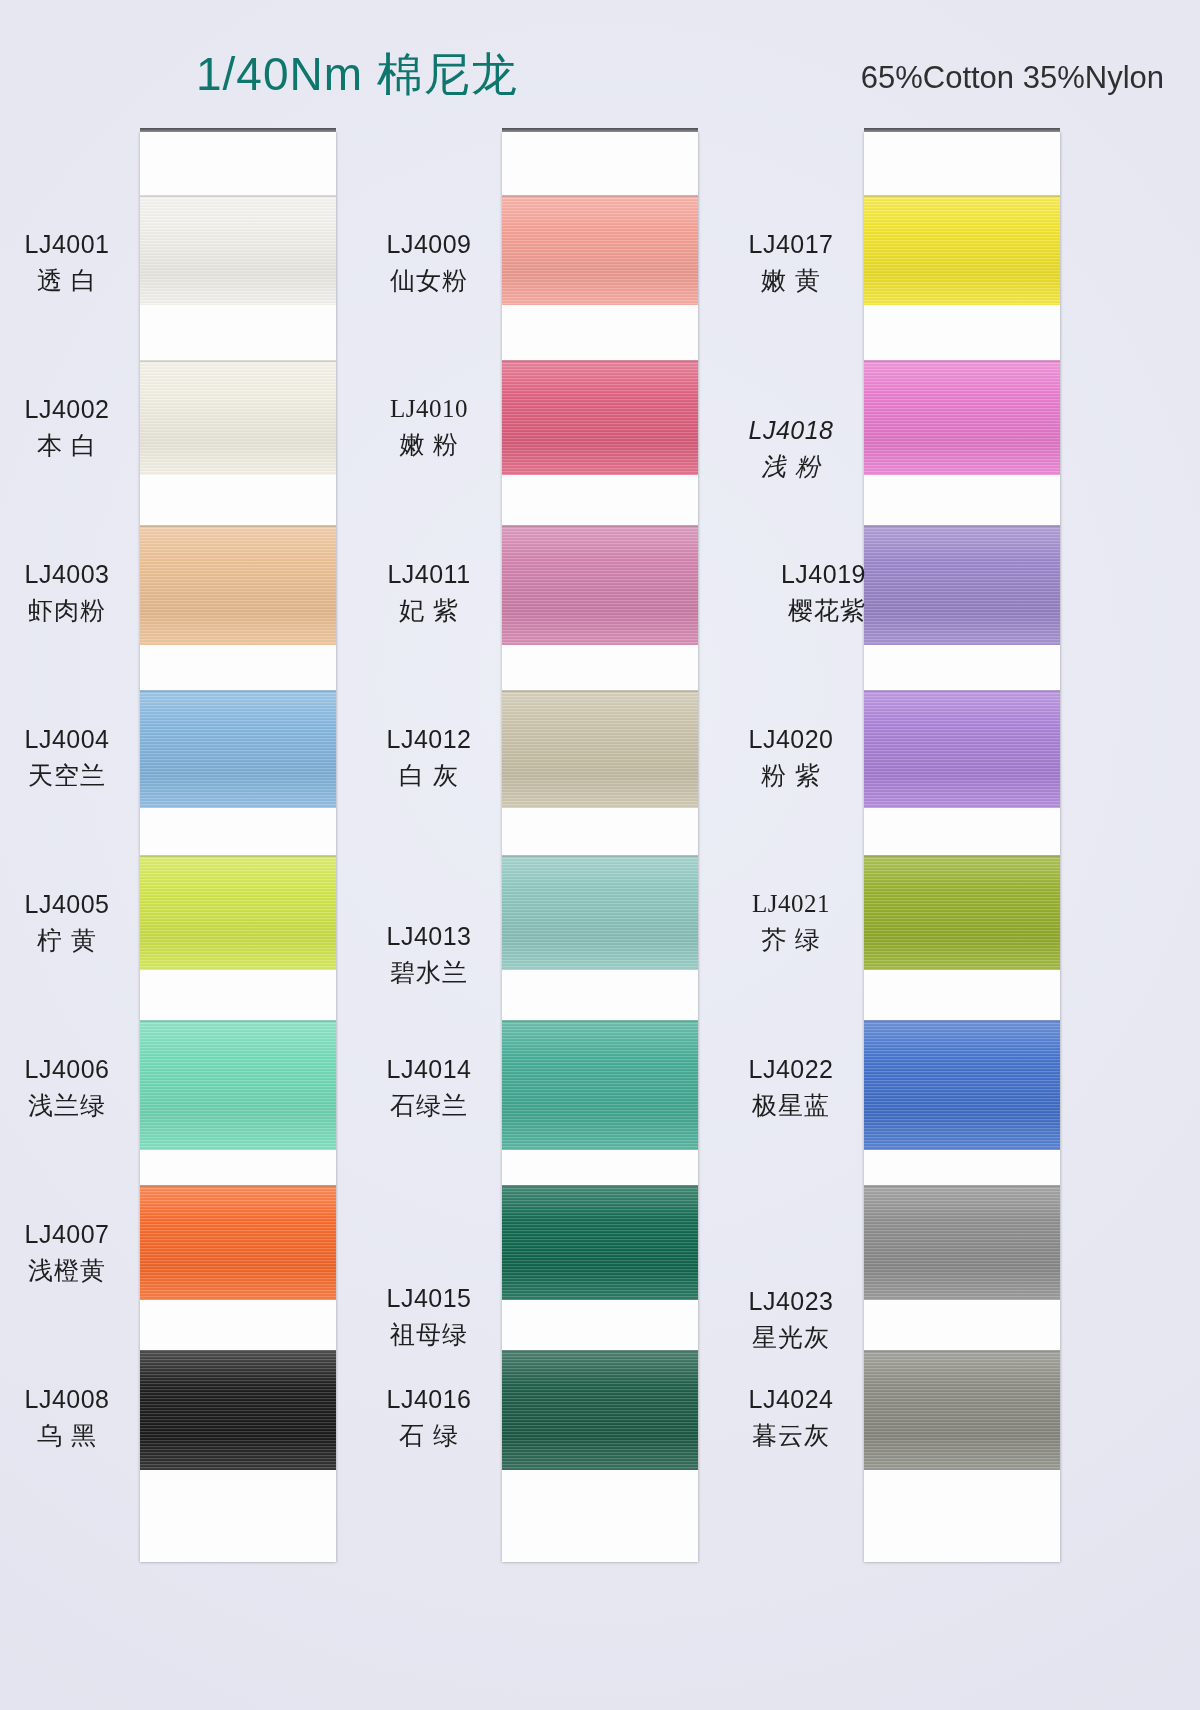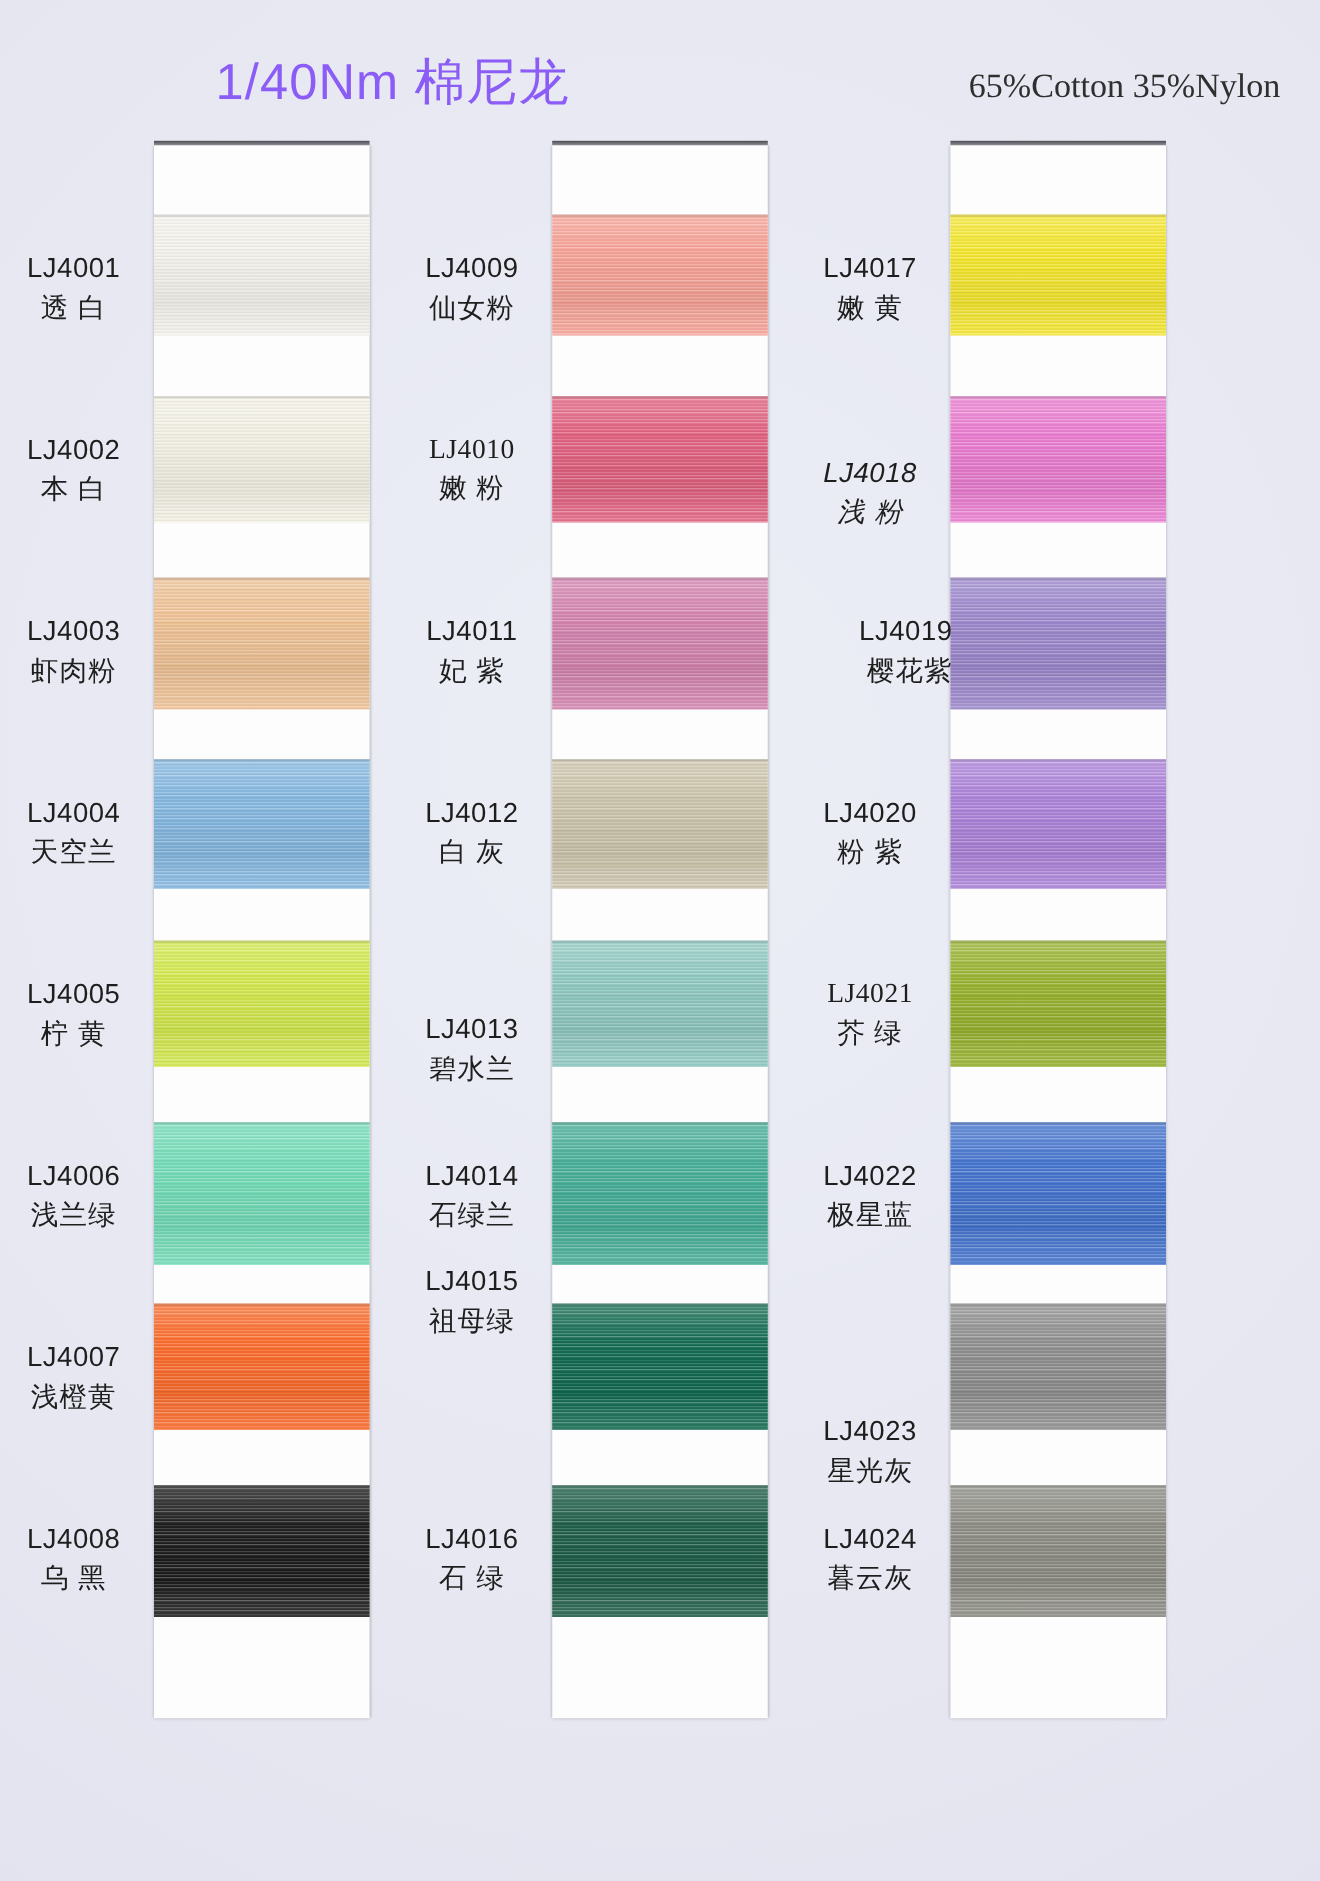--- a/index.html
+++ b/index.html
@@ -14,26 +14,26 @@
   .page-bg{
     position:absolute;inset:0;
     background:
       radial-gradient(120% 90% at 50% 40%, #eceef6 0%, #e6e7f1 55%, #dfe0ec 100%);
   }
   .header{
     position:absolute;top:0;left:0;width:1200px;height:120px;
   }
   .title{
     position:absolute;left:196px;top:44px;
-    font-size:46px;color:#8b5cf6;letter-spacing:1px;
+    font-size:46px;color:#0f766e;letter-spacing:1px;
     white-space:nowrap;
   }
   .blend{
     position:absolute;right:36px;top:60px;
-    font-size:31px;color:#2f2f2f;white-space:nowrap;font-family:Liberation Serif, serif;
+    font-size:31px;color:#2f2f2f;white-space:nowrap;
   }
 
   
   .strip{
     position:absolute;top:132px;width:196px;height:1430px;
     background:#fdfdfd;
     box-shadow:1px 0 2px rgba(0,0,0,.13), -1px 0 2px rgba(0,0,0,.08), 0 1px 3px rgba(0,0,0,.12);
   }
   .strip::before{ 
     content:"";position:absolute;left:0;top:-4px;width:100%;height:4px;
@@ -276,21 +276,21 @@
       <span class="name">白  灰</span>
     </div>
     <div class="label col2-label" style="top: 920px;">
       <span class="code">LJ4013</span>
       <span class="name">碧水兰</span>
     </div>
     <div class="label col2-label" style="top: 1053px;">
       <span class="code">LJ4014</span>
       <span class="name">石绿兰</span>
     </div>
-    <div class="label col2-label" style="top: 1149px;">
+    <div class="label col2-label" style="top: 1282px;">
       <span class="code">LJ4015</span>
       <span class="name">祖母绿</span>
     </div>
     <div class="label col2-label" style="top: 1383px;">
       <span class="code">LJ4016</span>
       <span class="name">石  绿</span>
     </div>
     <div class="label col3-label" style="top: 228px;">
       <span class="code">LJ4017</span>
       <span class="name">嫩  黄</span>

